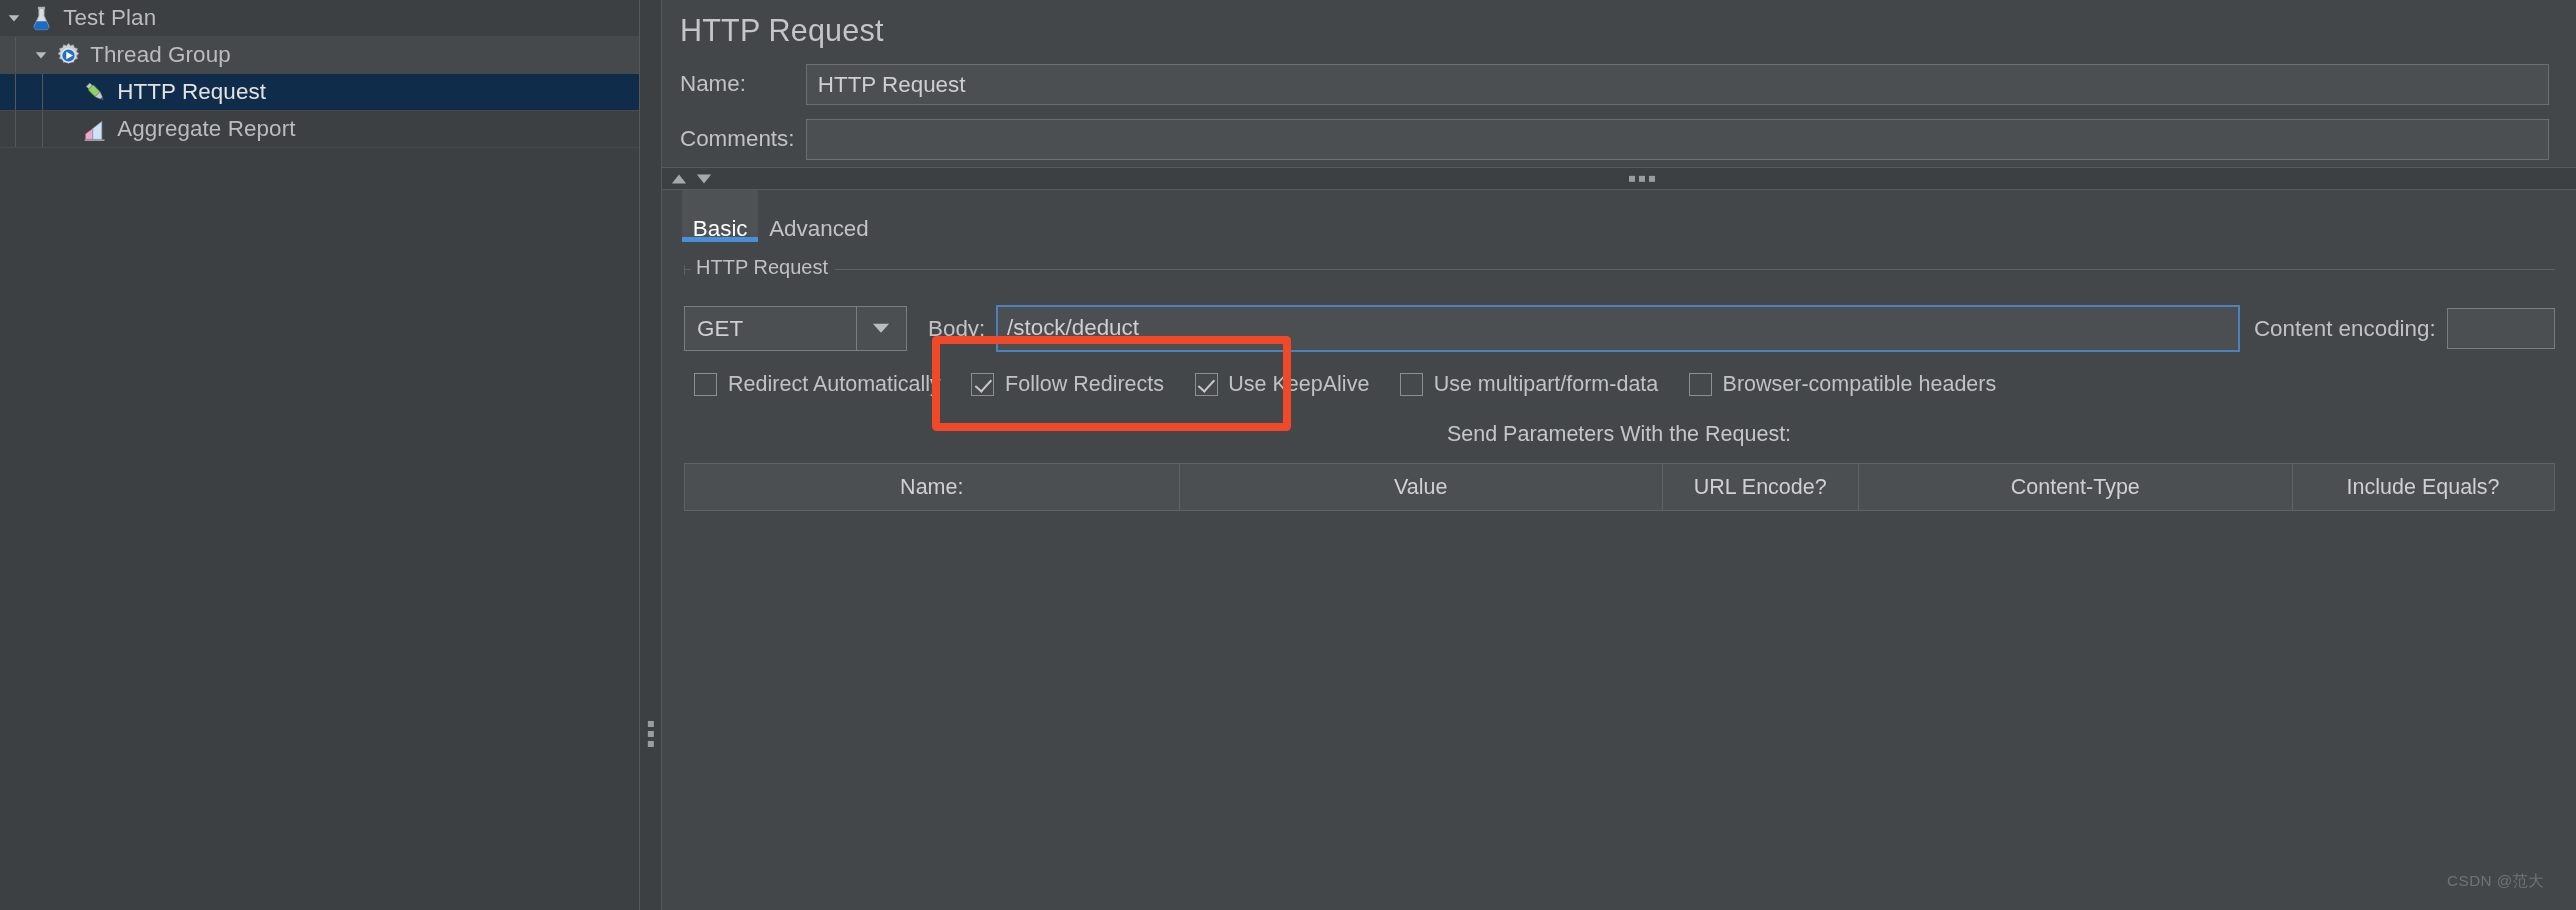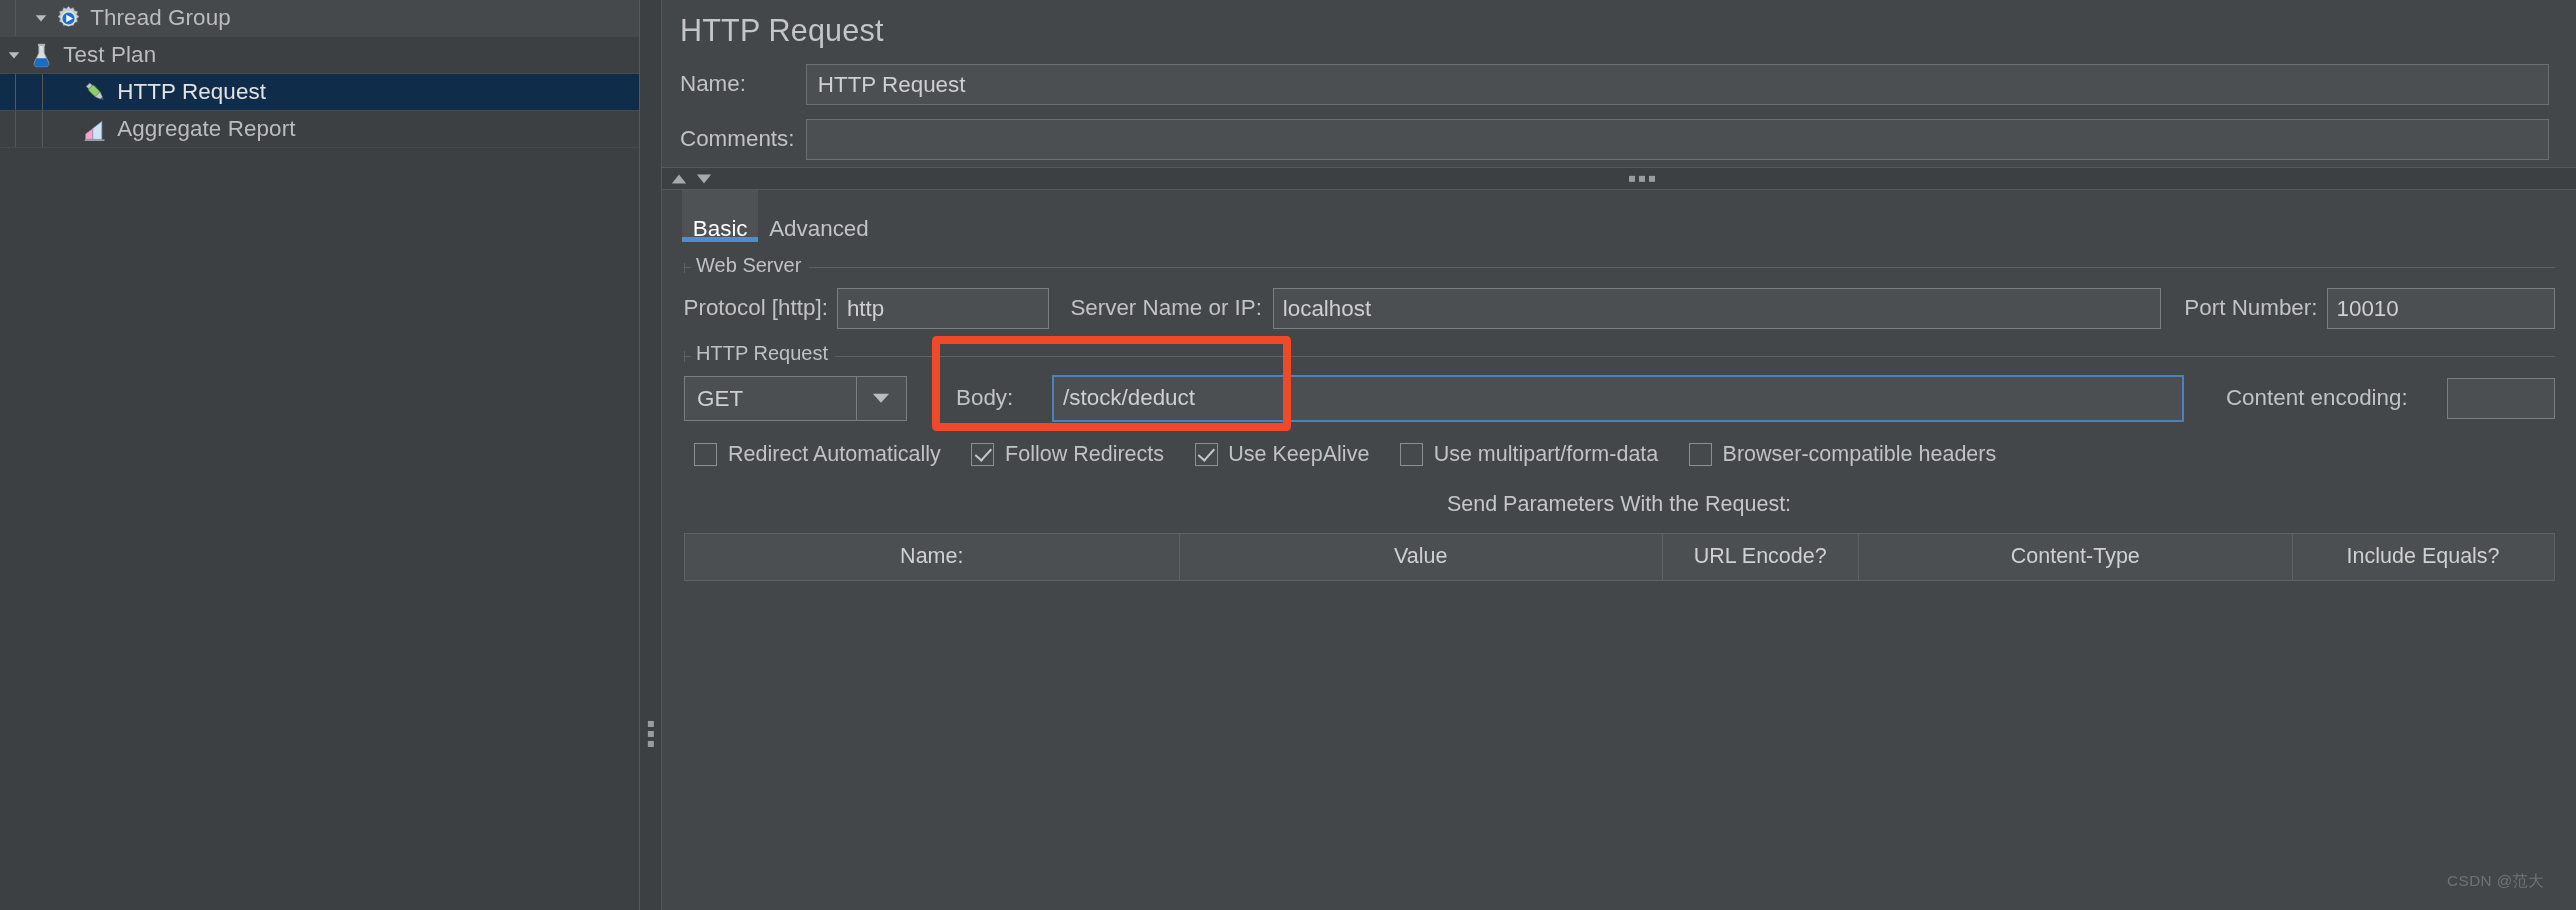--- a/index.html
+++ b/index.html
@@ -383,54 +383,54 @@
     letter-spacing: 0.4px;
   }
 </style>
 </head>
 <body>
 
 <div class="app">
 
   <div class="tree-panel">
 
+    <div class="tree-row r0">
+      <div class="tw">
+        <svg width="16" height="16" viewBox="0 0 18 18">
+            <polygon points="3,6 15,6 9,13" fill="#b8bbbd"></polygon>
+          </svg>
+      </div>
+      <div class="tree-icon">
+        <svg width="27" height="27" viewBox="0 0 30 30">
+          <path d="M12 3 h6 v9 l5 11 a3 3 0 0 1 -2.6 4.4 h-10.8 A3 3 0 0 1 7 23 l5 -11 z" fill="#d8dde0" stroke="#8d9396" stroke-width="1"></path>
+          <path d="M9.6 18 h10.8 l2.6 5.6 a2.6 2.6 0 0 1 -2.3 3.8 h-11.4 a2.6 2.6 0 0 1 -2.3 -3.8 z" fill="#1c6bc4"></path>
+          <rect x="11" y="2" width="8" height="2.4" fill="#aeb3b6"></rect>
+        </svg>
+      </div>
+      <span class="tree-label">Test Plan</span>
+    </div>
+
     <div class="tree-row r1">
       <div class="indent-guide" style="left:15.3px;"></div>
       <div class="tw"></div>
       <div class="tw">
         <svg width="16" height="16" viewBox="0 0 18 18">
             <polygon points="3,6 15,6 9,13" fill="#b8bbbd"></polygon>
           </svg>
       </div>
       <div class="tree-icon">
         <svg width="27" height="27" viewBox="0 0 30 30">
           <g fill="#c9ced1" stroke="#8d9396" stroke-width="0.6">
             <path d="M15 1.5 l2.2 2.6 3.3 -1.1 1.1 3.4 3.4 .9 -.9 3.4 2.6 2.2 -2.6 2.2 .9 3.4 -3.4 .9 -1.1 3.4 -3.3 -1.1 -2.2 2.6 -2.2 -2.6 -3.3 1.1 -1.1 -3.4 -3.4 -.9 .9 -3.4 -2.6 -2.2 2.6 -2.2 -.9 -3.4 3.4 -.9 1.1 -3.4 3.3 1.1 z"></path>
           </g>
           <circle cx="15" cy="15" r="7.6" fill="#1f6fc9" stroke="#dfe4e7" stroke-width="1.6"></circle>
           <polygon points="12.6,10.8 20,15 12.6,19.2" fill="#ffffff"></polygon>
         </svg>
       </div>
       <span class="tree-label">Thread Group</span>
-    </div>
-
-    <div class="tree-row r0">
-      <div class="tw">
-        <svg width="16" height="16" viewBox="0 0 18 18">
-            <polygon points="3,6 15,6 9,13" fill="#b8bbbd"></polygon>
-          </svg>
-      </div>
-      <div class="tree-icon">
-        <svg width="27" height="27" viewBox="0 0 30 30">
-          <path d="M12 3 h6 v9 l5 11 a3 3 0 0 1 -2.6 4.4 h-10.8 A3 3 0 0 1 7 23 l5 -11 z" fill="#d8dde0" stroke="#8d9396" stroke-width="1"></path>
-          <path d="M9.6 18 h10.8 l2.6 5.6 a2.6 2.6 0 0 1 -2.3 3.8 h-11.4 a2.6 2.6 0 0 1 -2.3 -3.8 z" fill="#1c6bc4"></path>
-          <rect x="11" y="2" width="8" height="2.4" fill="#aeb3b6"></rect>
-        </svg>
-      </div>
-      <span class="tree-label">Test Plan</span>
     </div>
 
     <div class="tree-row selected">
       <div class="indent-guide" style="left:15.3px;"></div>
       <div class="indent-guide" style="left:42px;"></div>
       <div class="tw"></div>
       <div class="tw"></div>
       <div class="tw"></div>
       <div class="tree-icon">
         <svg width="27" height="27" viewBox="0 0 30 30">
@@ -507,38 +507,26 @@
       <div class="tab active">
         <span>Basic</span>
       </div>
       <div class="tab">
         <span>Advanced</span>
       </div>
     </div>
 
     <div class="content">
 
-      <div class="groupbox">
-        <div class="gb-tick"></div>
-        <span class="gb-title">Web Server</span>
-        <div class="row" style="margin-top:3.6px;">
-          <span class="lbl">Protocol [http]:</span>
-          <div class="inp" style="width:212px; margin-left:9px;">http</div>
-          <span class="lbl" style="margin-left:21.5px;">Server Name or IP:</span>
-          <div class="inp" style="flex:1 1 auto; margin-left:10.8px;">localhost</div>
-          <span class="lbl" style="margin-left:23px;">Port Number:</span>
-          <div class="inp" style="width:228px; margin-left:9px;">10010</div>
-        </div>
-      </div>
 
       <div class="groupbox" style="margin-top:27px;">
         <div class="gb-tick"></div>
         <span class="gb-title">HTTP Request</span>
 
-        <div class="row" style="margin-top:2px;gap:28px;">
+        <div class="row" style="margin-top:19px;">
           <div class="combo">
             <span class="val">GET</span>
             <span class="arrow">
               <svg width="20" height="14.4" viewBox="0 0 22 16">
                   <polygon points="2,3 20,3 11,13" fill="#b9bdc0"></polygon>
                 </svg>
             </span>
           </div>
           <span class="lbl" style="margin-left:21.5px;">Body:</span>
           <div class="inp focused" style="flex:1 1 auto; margin-left:10.8px;">/stock/deduct</div>

